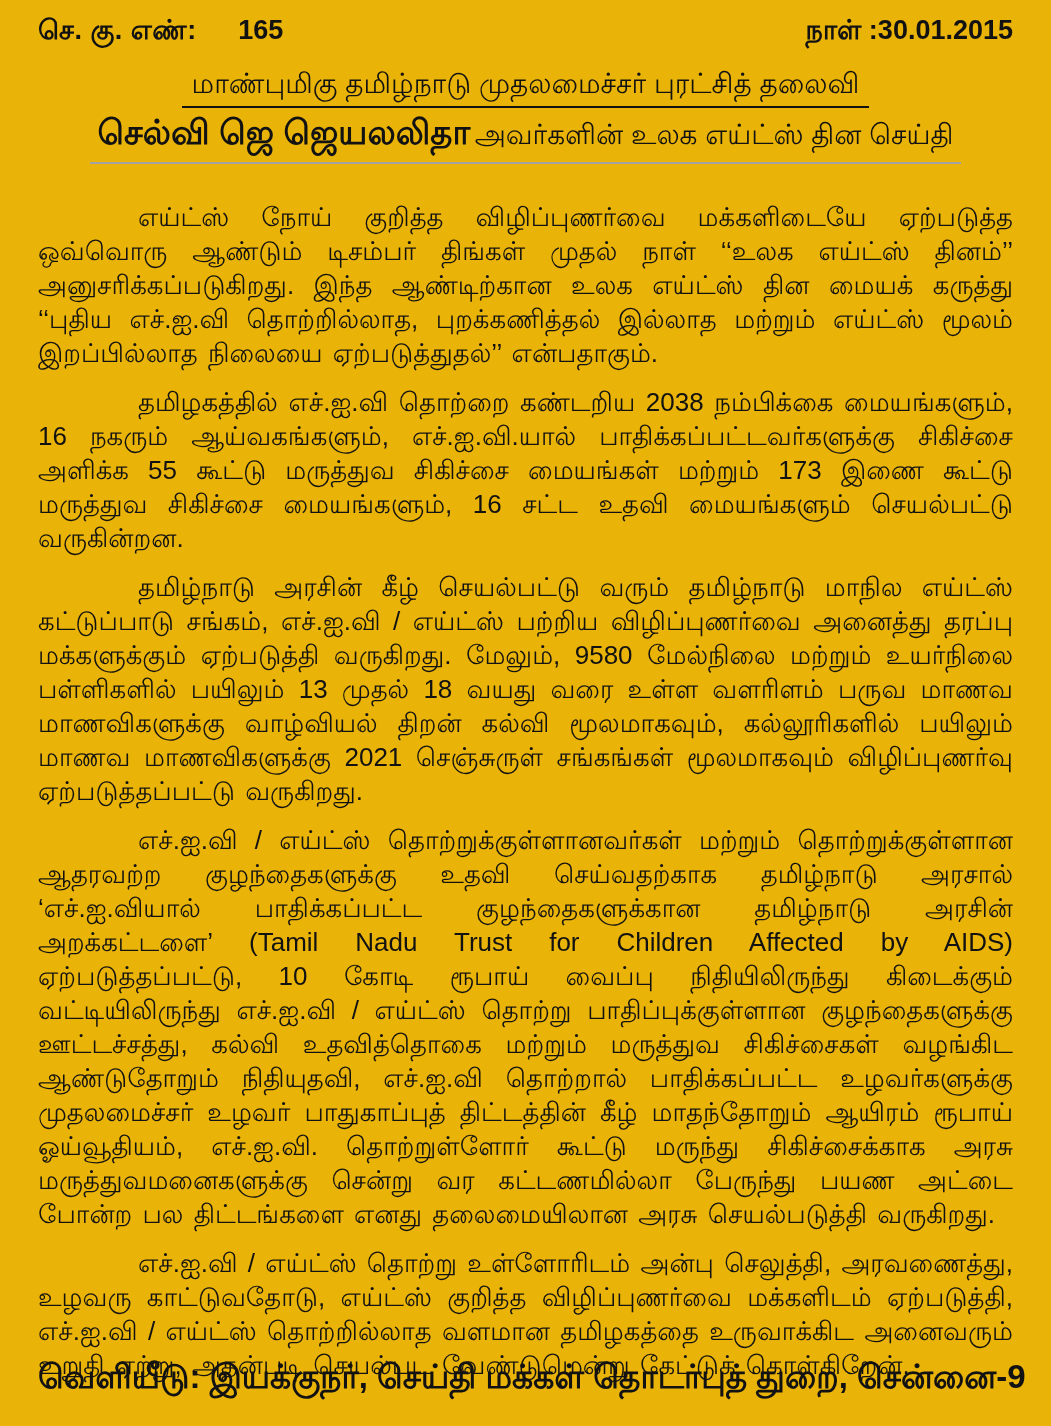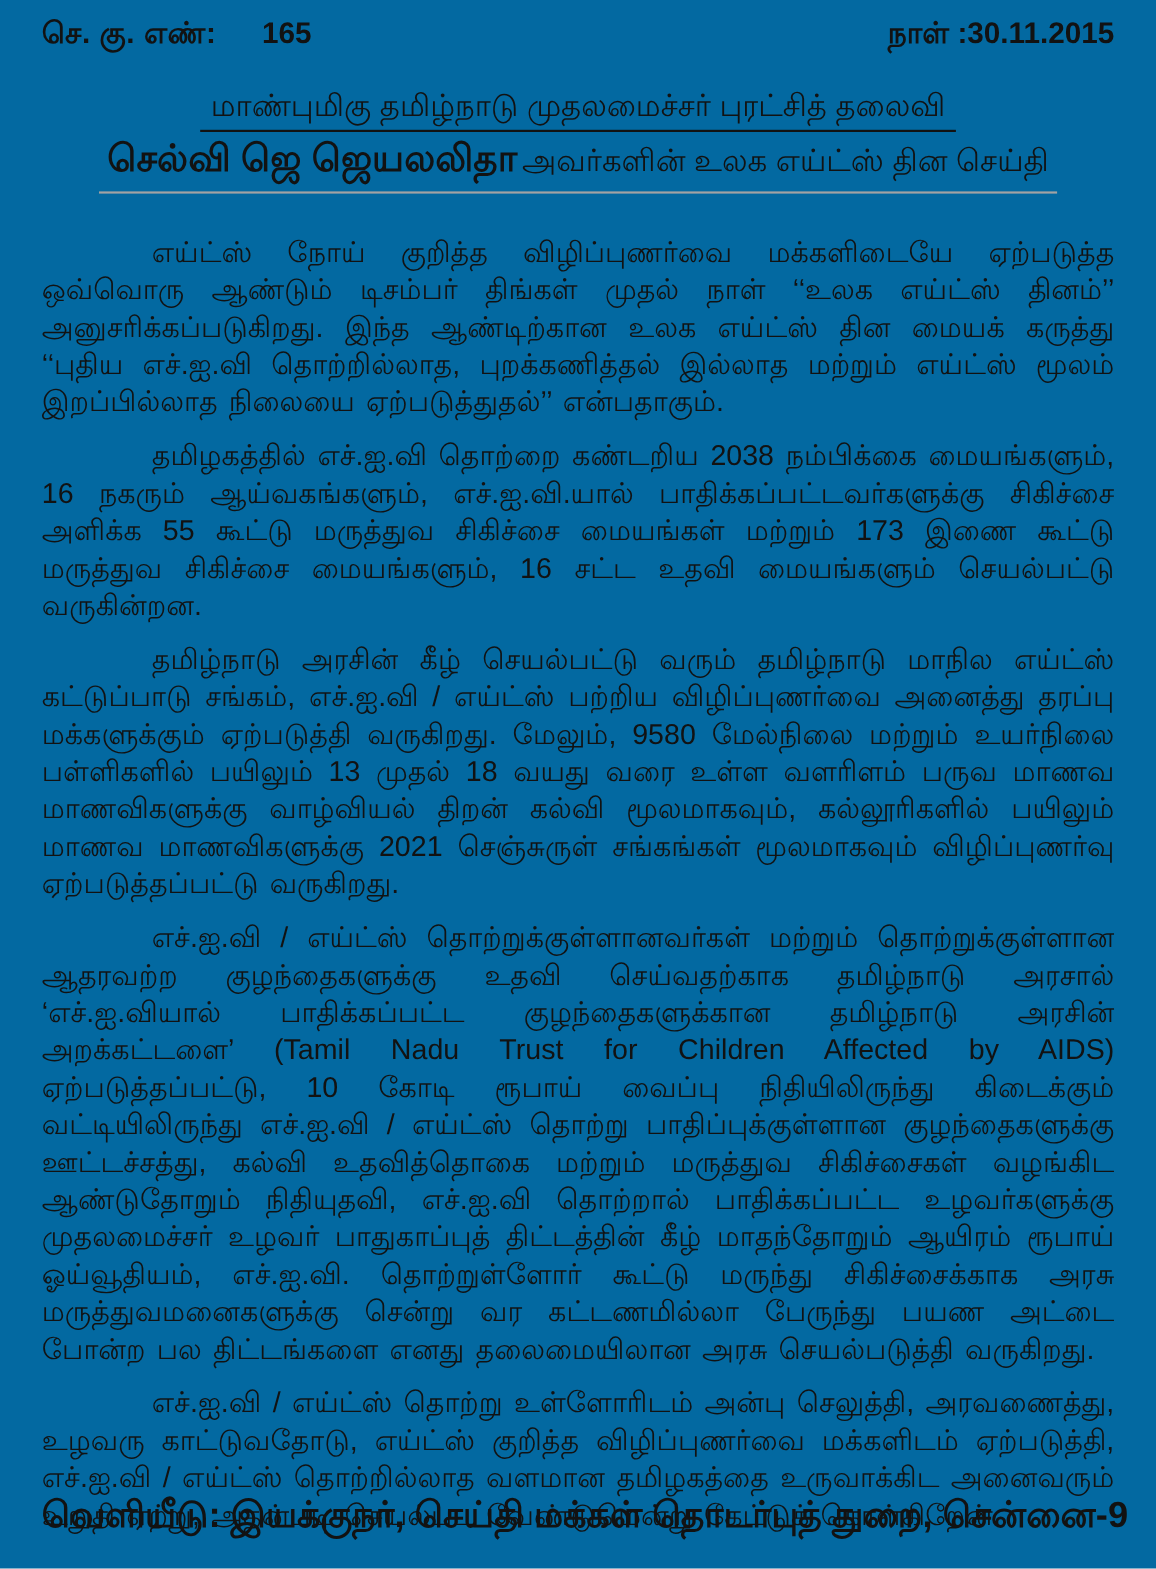--- a/index.html
+++ b/index.html
@@ -5,40 +5,40 @@
   html, body {
     margin: 0;
     padding: 0;
     background: #e8e8e8;
   }
   .page {
     position: relative;
     width: 1051px;
     height: 1426px;
     margin: 0 auto;
-    background: #0369a1;
+    background: #eab308;
     color: #121212;
     font-family: "Liberation Sans", sans-serif;
     box-sizing: border-box;
     padding: 14px 38px 0 38px;
     overflow: hidden;
   }
   .topline {
     display: flex;
     justify-content: space-between;
     align-items: baseline;
     font-weight: bold;
     font-size: 27px;
     line-height: 1.2;
   }
   .serial-label { letter-spacing: 0.5px; }
   .serial-value { margin-left: 34px; }
   .titles {
     text-align: center;
-    margin-top: 32px;
+    margin-top: 20px;
   }
   .title1 {
     display: inline-block;
     font-size: 28px;
     line-height: 1.25;
     border-bottom: 2px solid #121212;
     padding: 0 10px 5px 10px;
   }
   .title2-wrap { margin-top: 4px; }
   .title2-inner {
@@ -76,21 +76,21 @@
 </head>
 <body>
 
 <div class="page">
 
   <div class="topline">
     <div>
       <span class="serial-label">செ. கு. எண்:</span>
       <span class="serial-value">165</span>
     </div>
-    <div>நாள் :30.11.2015</div>
+    <div>நாள் :30.01.2015</div>
   </div>
 
   <div class="titles">
     <div>
       <span class="title1">மாண்புமிகு தமிழ்நாடு முதலமைச்சர் புரட்சித் தலைவி</span>
     </div>
     <div class="title2-wrap">
       <span class="title2-inner">
         <span class="title2-bold">செல்வி ஜெ ஜெயலலிதா</span>
         <span class="title2-rest">அவர்களின் உலக எய்ட்ஸ் தின செய்தி</span>

